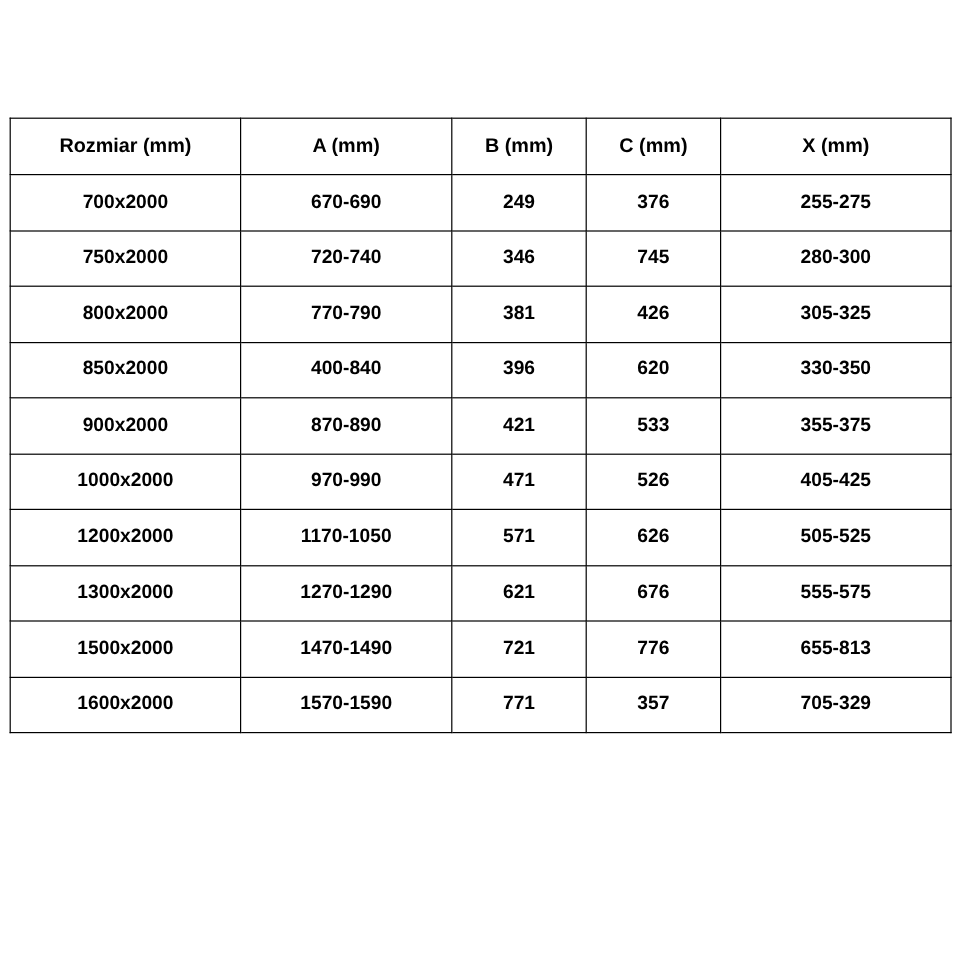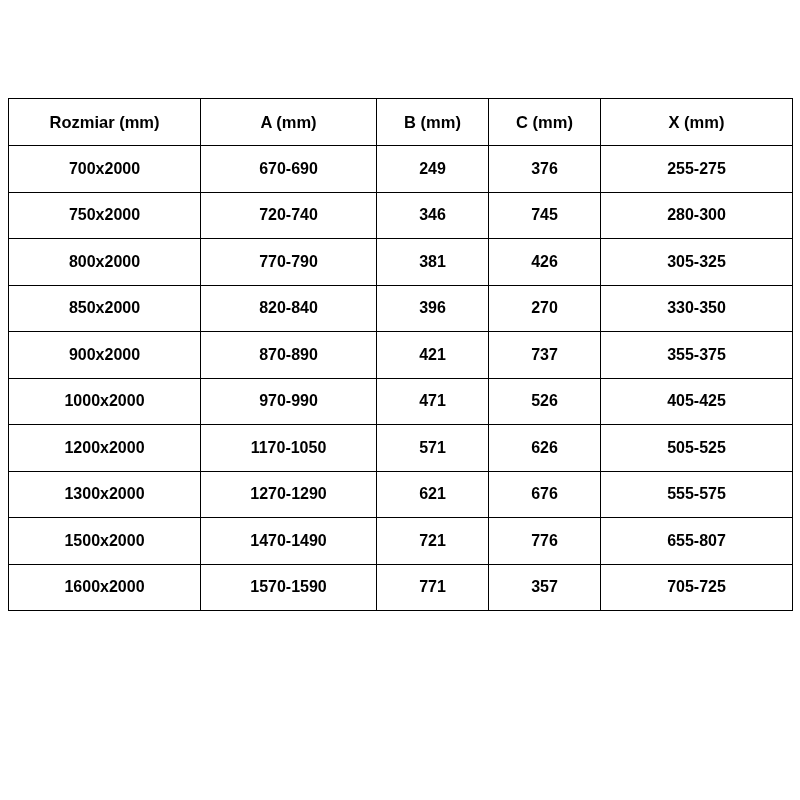--- a/index.html
+++ b/index.html
@@ -91,30 +91,30 @@
         </tr>
         <tr>
           <td>800x2000</td>
           <td>770-790</td>
           <td>381</td>
           <td>426</td>
           <td>305-325</td>
         </tr>
         <tr>
           <td>850x2000</td>
-          <td>820-840</td>
+          <td>400-840</td>
           <td>396</td>
-          <td>270</td>
+          <td>620</td>
           <td>330-350</td>
         </tr>
         <tr>
           <td>900x2000</td>
           <td>870-890</td>
           <td>421</td>
-          <td>737</td>
+          <td>533</td>
           <td>355-375</td>
         </tr>
         <tr>
           <td>1000x2000</td>
           <td>970-990</td>
           <td>471</td>
           <td>526</td>
           <td>405-425</td>
         </tr>
         <tr>
@@ -129,25 +129,25 @@
           <td>1270-1290</td>
           <td>621</td>
           <td>676</td>
           <td>555-575</td>
         </tr>
         <tr>
           <td>1500x2000</td>
           <td>1470-1490</td>
           <td>721</td>
           <td>776</td>
-          <td>655-807</td>
+          <td>655-813</td>
         </tr>
         <tr>
           <td>1600x2000</td>
           <td>1570-1590</td>
           <td>771</td>
           <td>357</td>
-          <td>705-725</td>
+          <td>705-329</td>
         </tr>
       </tbody>
     </table>
   </div>
 </div>
 
 </body></html>

